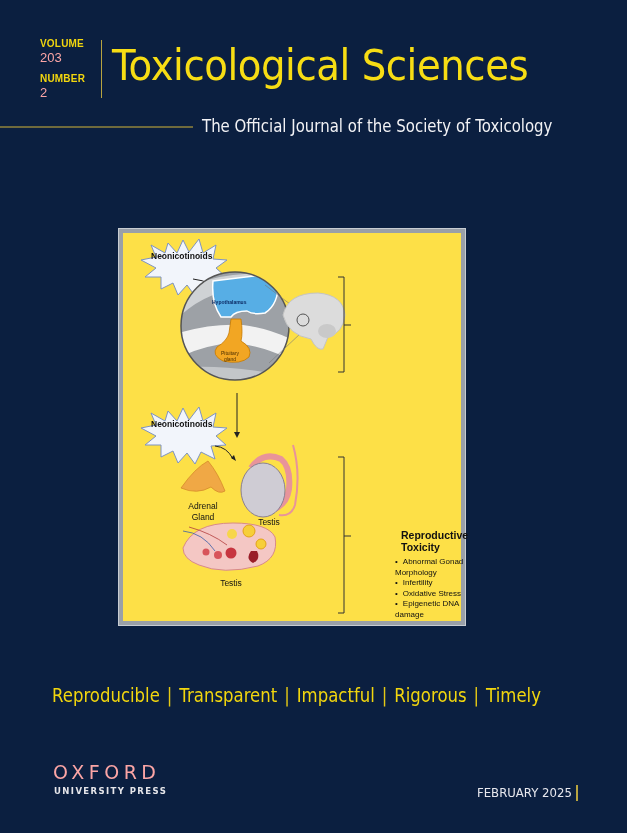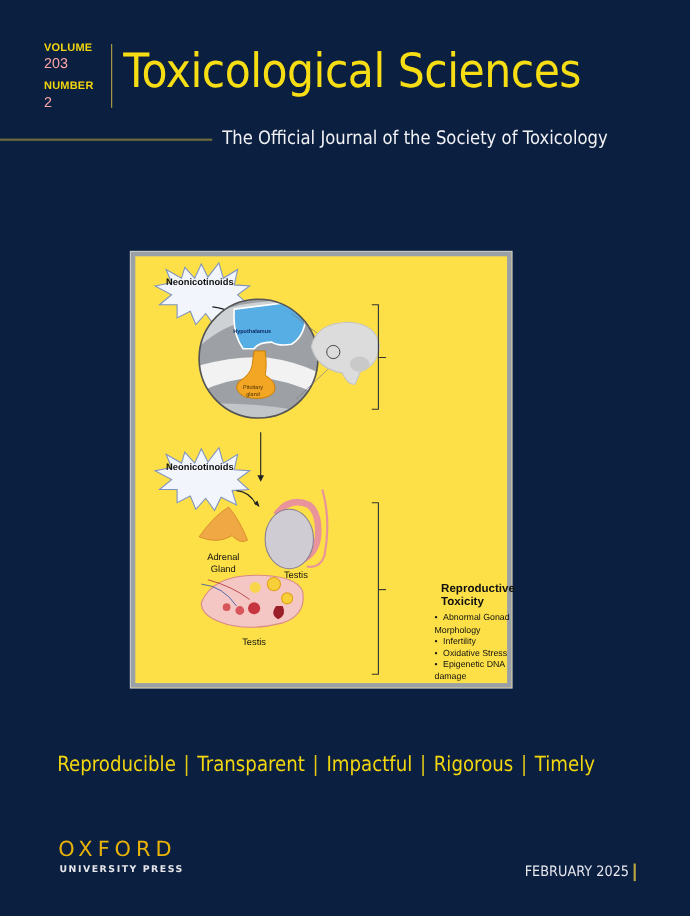--- a/index.html
+++ b/index.html
@@ -21,21 +21,21 @@
   .fig-text { position: absolute; color: #111; font-family: "Liberation Sans", sans-serif; }
   .fig-head { font-weight: bold; font-size: 10.5px; }
   .fig-sub { font-size: 8px; }
   .fig-list { list-style: none; font-size: 8px; line-height: 10.5px; }
   .fig-list li::before { content: "•"; margin-right: 5px; }
   .lbl-small { font-size: 8.5px; text-align: center; line-height: 11px; }
 
   .tagline { position: absolute; left: 52px; top: 684px; color: #f2d60e; font-size: 19px; white-space: nowrap; font-family: "DejaVu Sans", sans-serif; transform: scaleX(0.87); transform-origin: left; }
   .tagline .sep { color: #e5c915; margin: 0 8px; }
 
-  .oxford { position: absolute; left: 53px; top: 761px; color: #eab308; font-size: 19px; letter-spacing: 4.5px; font-family: "DejaVu Sans", sans-serif; }
+  .oxford { position: absolute; left: 53px; top: 761px; color: #fca5a5; font-size: 19px; letter-spacing: 4.5px; font-family: "DejaVu Sans", sans-serif; }
   .oup { position: absolute; left: 54px; top: 786px; color: #e6e6ea; font-size: 8.5px; letter-spacing: 1.4px; font-weight: bold; font-family: "DejaVu Sans", sans-serif; }
 
   .issue-date { position: absolute; left: 477px; top: 785px; color: #e8e8ee; font-size: 13px; white-space: nowrap; font-family: "DejaVu Sans", sans-serif; transform: scaleX(0.9); transform-origin: left; }
   .date-bar { position: absolute; left: 576px; top: 785px; width: 2px; height: 16px; background: #b8a440; }
 </style>
 </head>
 <body>
 
 <div class="vol-block">
   <div class="vol-label">VOLUME</div>

